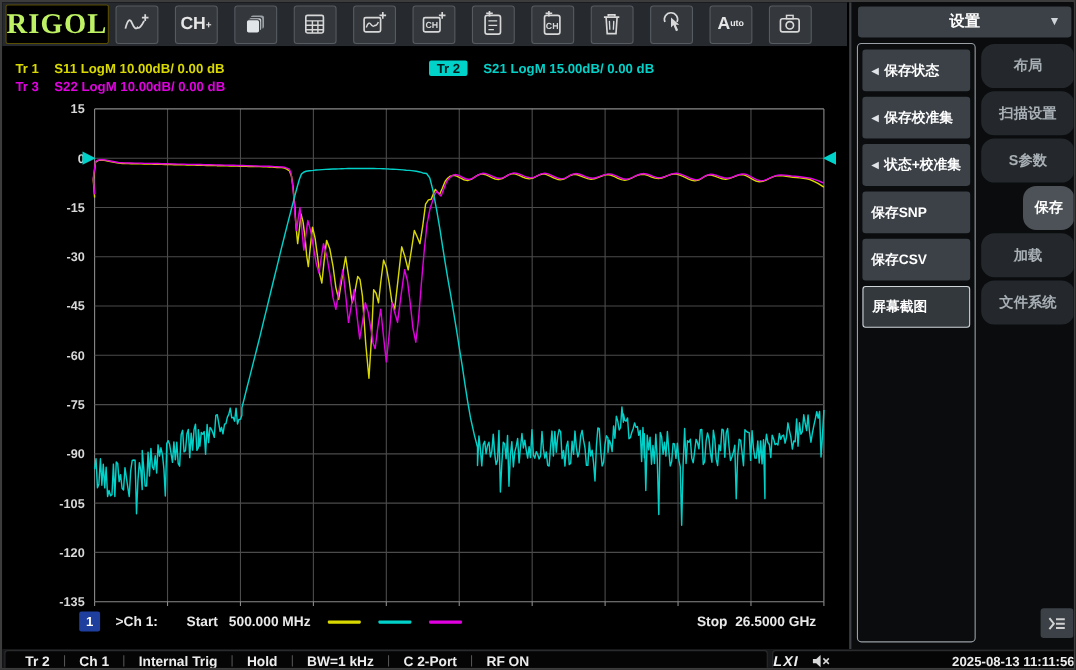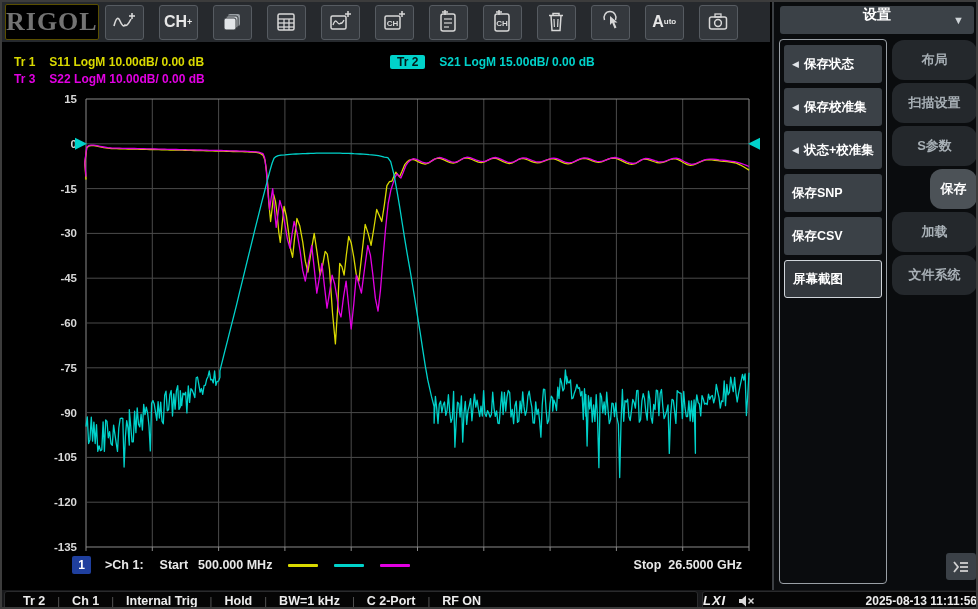--- a/index.html
+++ b/index.html
@@ -3,21 +3,21 @@
 <meta charset="utf-8">
 <style>
   html,body{margin:0;padding:0;background:#111;}
   .screen{position:relative;width:978px;height:609px;background:#000;overflow:hidden;
           font-family:"Liberation Sans","DejaVu Sans",sans-serif;box-sizing:border-box;
           border:2px solid #3c3c3c;}
   
   .toolbar{position:absolute;left:0;top:0;width:768px;height:40px;background:#26292d;
            display:flex;align-items:center;}
   .logo{width:104px;height:34px;margin-left:3px;background:#000;border:1px solid #5a4f00;
-        border-radius:2px;color:#737373;font-family:"Liberation Serif","DejaVu Serif",serif;
+        border-radius:2px;color:#bef264;font-family:"Liberation Serif","DejaVu Serif",serif;
         font-weight:bold;font-size:26px;letter-spacing:1px;display:flex;align-items:center;
         justify-content:center;text-align:center;}
   .tb-buttons{display:flex;align-items:center;margin-left:6px;gap:15px;}
   .tb-btn{width:37px;height:33px;background:#34383d;border:1px solid #565b61;border-radius:3px;
           display:flex;align-items:center;justify-content:center;color:#dcdcdc;position:relative;}
   .tb-btn svg{display:block;}
   .tb-gap{width:22px;}
   .tb-big{font-size:16px;font-weight:bold;color:#e6e6e6;line-height:1;}
   .tb-sup{font-size:9px;font-weight:bold;vertical-align:top;color:#e6e6e6;}
   .tb-sub{font-size:8px;font-weight:bold;color:#e6e6e6;display:inline-block;line-height:8px;text-align:left;}
@@ -31,21 +31,21 @@
   .channel-bar{position:absolute;left:70px;top:512px;width:678px;height:22px;display:flex;
                align-items:center;color:#e8e8e8;font-size:12.5px;font-weight:bold;white-space:pre;}
   .ch-badge{background:#1f3f9e;color:#fff;width:19px;height:18px;border-radius:2px;display:flex;
             align-items:center;justify-content:center;font-size:12px;margin-right:14px;}
   .swatch{width:30px;height:3px;border-radius:1px;margin-left:16px;}
   .stop-text{margin-left:auto;margin-right:8px;text-align:center;}
   
   .sidebar{position:absolute;left:770px;top:0;width:208px;height:588px;background:#0a0c0e;
            border-left:2px solid #3c4044;box-sizing:border-box;}
   .sp-header{position:absolute;left:6px;top:4px;width:194px;height:28px;background:#3b4147;
-             border-radius:3px;display:flex;justify-content:center;
+             border-radius:3px;display:flex;align-items:center;justify-content:center;
              color:#fff;font-size:14px;font-weight:bold;}
   .sp-caret{position:absolute;right:10px;top:8px;color:#cfd4d8;font-size:11px;}
   .sp-subbox{position:absolute;left:5px;top:37px;width:108px;height:545px;border:1px solid #9aa0a6;
              border-radius:4px;box-sizing:border-box;padding:5px 4px;}
   .sp-subbtn{height:38px;background:#3b4147;border-radius:3px;margin-bottom:5px;display:flex;
              align-items:center;padding:0 8px;color:#fff;font-size:12.5px;font-weight:bold;gap:5px;
              box-sizing:border-box;}
   .sp-subbtn .arr{font-size:9px;color:#e0e4e8;}
   .sp-subbtn.hl{border:1px solid #d0d5da;background:#33383d;}
   .sp-tabs{position:absolute;left:118px;top:38px;width:85px;display:flex;flex-direction:column;gap:3px;}
@@ -232,21 +232,21 @@
     <div class="tl-row" style="top:30px">
       <span class="magenta">Tr 3</span><span class="magenta">S22 LogM 10.00dB/ 0.00 dB</span>
     </div>
     <div class="tl-row" style="left:388px;top:13px">
       <span class="tl-badge">Tr 2</span><span class="cyan">S21 LogM 15.00dB/ 0.00 dB</span>
     </div>
 
     <div class="channel-bar">
       <span class="ch-badge">1</span>
       <span>&gt;Ch 1:</span>
-      <span style="margin-left:16px">Start</span>
+      <span style="margin-left:26px">Start</span>
       <span style="margin-left:10px">500.000 MHz</span>
       <span class="swatch" style="background:#d9d900"></span>
       <span class="swatch" style="background:#00d2ca"></span>
       <span class="swatch" style="background:#e200e2"></span>
       <span class="stop-text"><span>Stop</span>  <span>26.5000 GHz</span></span>
     </div>
   </div>
 
   <div class="sidebar">
     <div class="sp-header">

